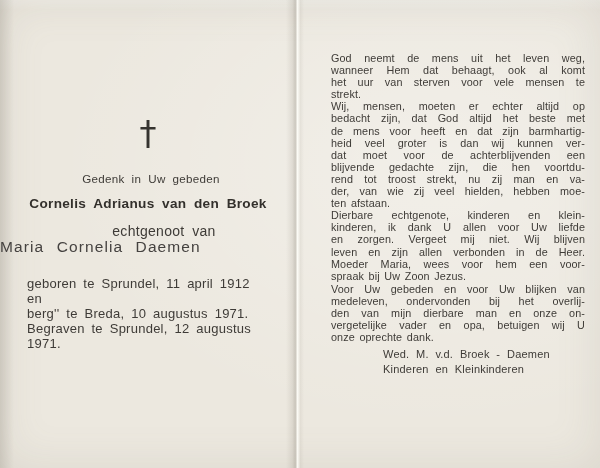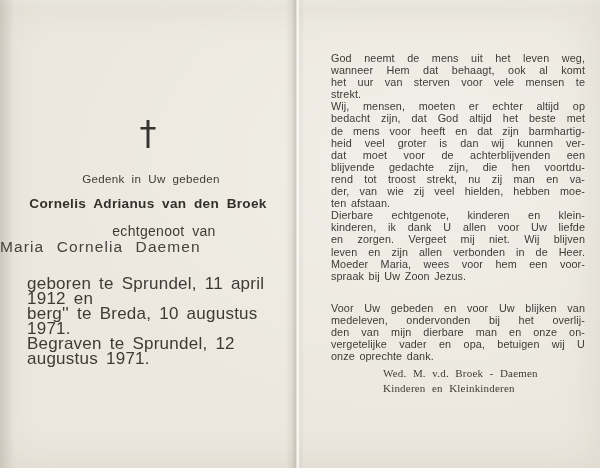--- a/index.html
+++ b/index.html
@@ -55,39 +55,39 @@
     position: absolute; left: 0; right: 16px; top: 223px;
     text-align: center; font-size: 14px; letter-spacing: 0.3px; word-spacing: 3.5px; padding-left: 48px;
   }
   .spouse {
     position: absolute; left: 0; right: 0; top: 238px;
     text-align: left; font-size: 15.5px; letter-spacing: 1.1px; word-spacing: 7px;
     color: #454240;
   }
   .life-details {
     position: absolute; left: 27px; top: 276px; width: 244px;
-    font-size: 17px; line-height: 15.1px; letter-spacing: 0.25px; word-spacing: 3px;
+    font-size: 13px; line-height: 15.1px; letter-spacing: 0.25px; word-spacing: 3px;
   }
   .life-details .line { text-align: left; text-align-last: left; }
 
   
   .right-text {
     position: absolute; left: 35px; top: 52px; width: 254px;
     font-size: 10.8px; line-height: 12.1px; letter-spacing: 0.1px; word-spacing: 1.5px;
     color: #3e3b37;
   }
   .para { margin: 0; }
   .para .line { text-align: justify; text-align-last: justify; }
   .para .line.last { text-align-last: left; }
-  .para.acknowledgement { margin-top: 20px; }
+  .para.acknowledgement { margin-top: 1px; }
   .signature {
     margin-top: 4px; padding-left: 52px;
     font-size: 11px; line-height: 15px; letter-spacing: 0.2px; word-spacing: 3.5px;
   }
-  .signature .line { text-align: right; text-align-last: left; font-family: Liberation Serif, serif; }
+  .signature .line { text-align: right; text-align-last: left; }
 </style>
 </head>
 <body>
 
 <div class="card">
 
   <div class="page left">
     <div class="cross">†</div>
     <div class="dedication">Gedenk in Uw gebeden</div>
     <div class="name">Cornelis Adrianus van den Broek</div>

